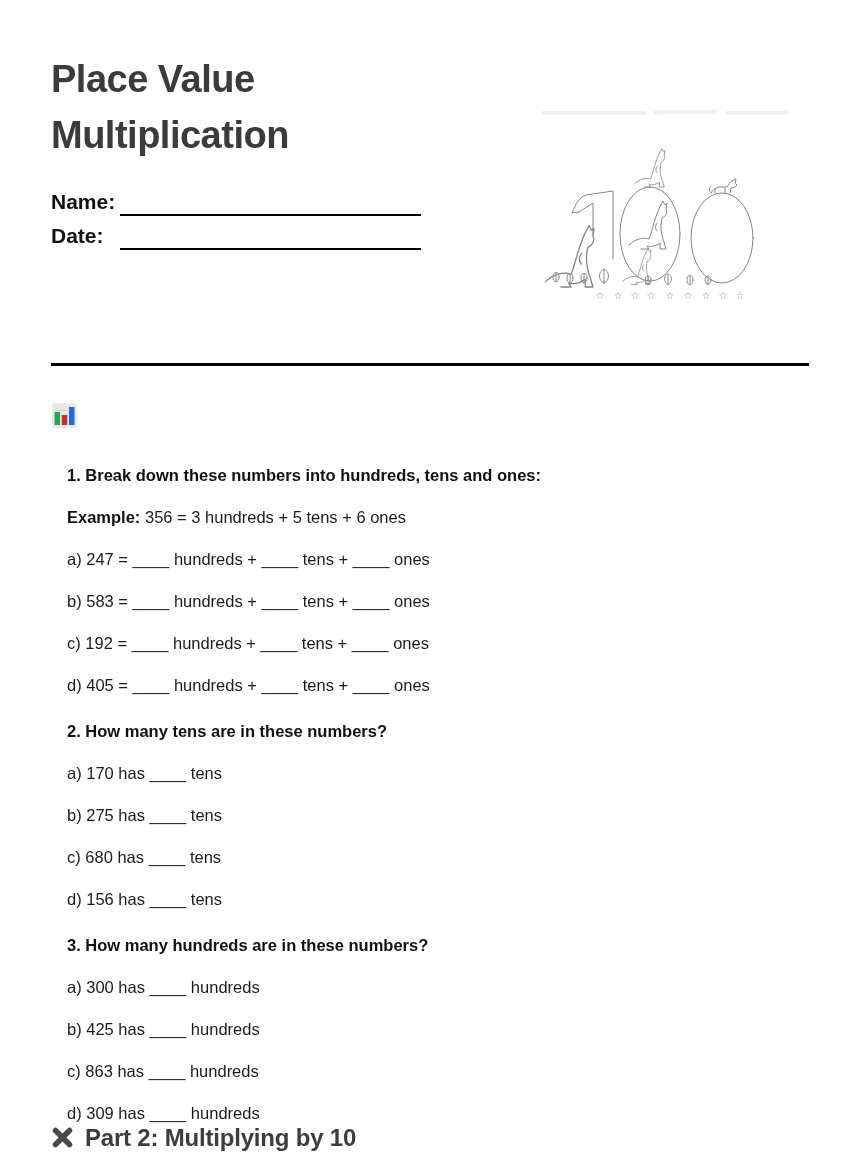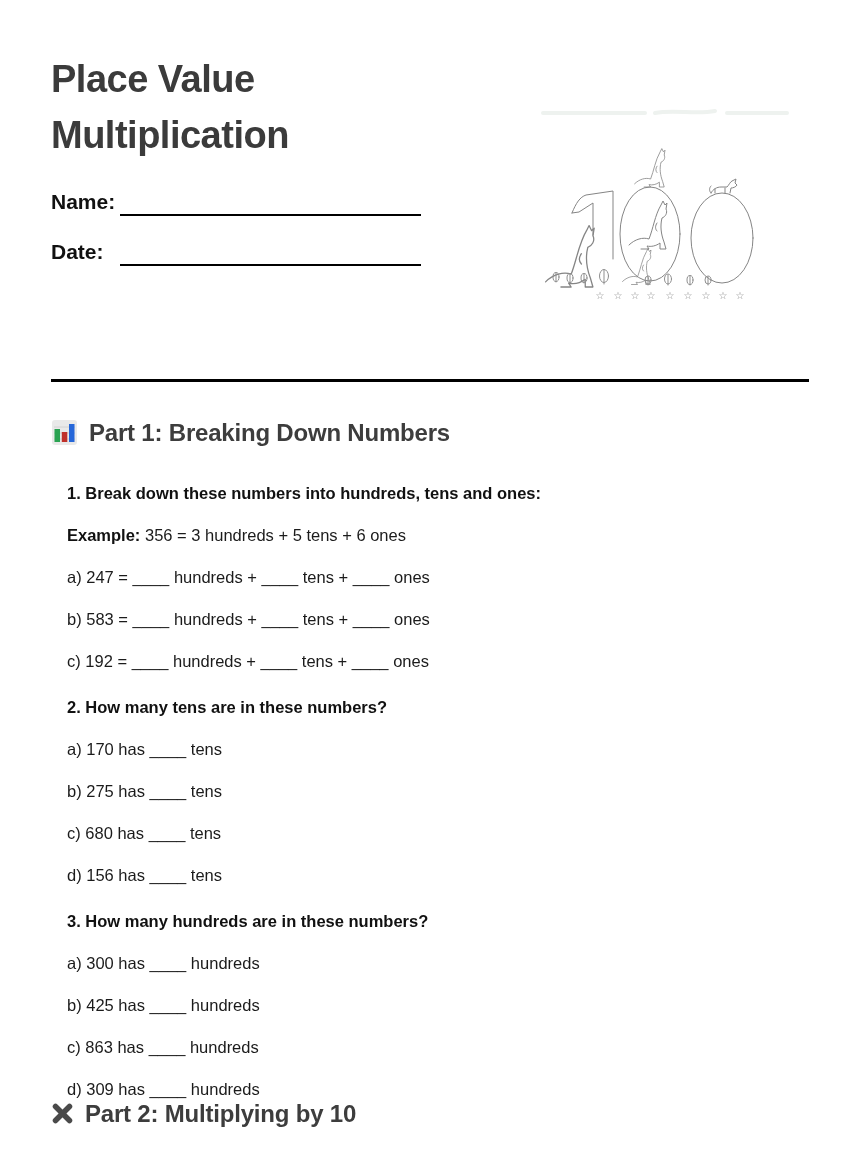--- a/index.html
+++ b/index.html
@@ -8,21 +8,21 @@
     font-family:"Liberation Sans","DejaVu Sans",sans-serif;
     color:#111;
   }
   .page{padding:0 51px;position:relative;}
   h1{
     margin:51px 0 0 0;max-width:450px;
     font-size:38px;line-height:56px;font-weight:bold;color:#3b3b3b;
     letter-spacing:-0.5px;
   }
   .field-row{display:flex;align-items:flex-end;margin-top:27px;width:370px;}
-  .field-row + .field-row{margin-top:24px;justify-content:space-between;}
+  .field-row + .field-row{margin-top:8px;justify-content:space-between;}
   .field-label{font-size:21px;font-weight:bold;color:#111;width:69px;flex:none;padding-bottom:2px;}
   .fill-line{flex:1;border-bottom:2px solid #000;height:20px;}
   .illustration{position:absolute;left:535px;top:50px;width:280px;height:210px;}
   .divider{border:none;border-top:3px solid #000;margin:113px 0 0 0;}
   h2{
     display:flex;align-items:center;gap:11px;
     font-size:24px;line-height:29px;font-weight:bold;color:#3d3d3d;
     margin:36px 0 0 0;letter-spacing:-0.2px;
   }
   h2.part2{margin-top:0;}
@@ -138,30 +138,30 @@
         <g stroke="#d2d2d2" stroke-width="1">
           <line x1="3" y1="8" x2="24" y2="8"></line>
             <line x1="3" y1="14" x2="24" y2="14"></line>
             <line x1="3" y1="20" x2="24" y2="20"></line>
         </g>
         <rect x="3.5" y="10" width="5.5" height="13" fill="#2aa352"></rect>
         <rect x="10.8" y="13" width="5.5" height="10" fill="#c0312b"></rect>
         <rect x="18" y="5" width="5.5" height="18" fill="#2667d9"></rect>
       </svg>
     </span>
-    <span>Part 1: Breaking Down Numbers</span>
   </h2>
 
   <p class="prompt first">1. Break down these numbers into hundreds, tens and ones:</p>
 
   <p><span class="ex-label">Example:</span> <span>356 = 3 hundreds + 5 tens + 6 ones</span></p>
 
   <p>a) 247 = ____ hundreds + ____ tens + ____ ones</p>
   <p>b) 583 = ____ hundreds + ____ tens + ____ ones</p>
   <p>c) 192 = ____ hundreds + ____ tens + ____ ones</p>
+  <p>d) 405 = ____ hundreds + ____ tens + ____ ones</p>
 
   <p class="prompt">2. How many tens are in these numbers?</p>
   <p>a) 170 has ____ tens</p>
   <p>b) 275 has ____ tens</p>
   <p>c) 680 has ____ tens</p>
   <p>d) 156 has ____ tens</p>
 
   <p class="prompt">3. How many hundreds are in these numbers?</p>
   <p>a) 300 has ____ hundreds</p>
   <p>b) 425 has ____ hundreds</p>

